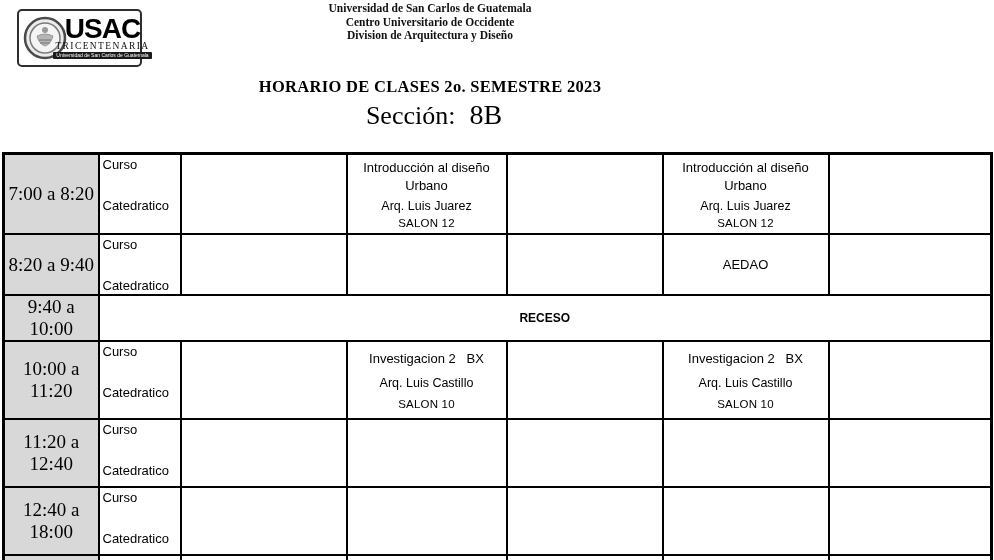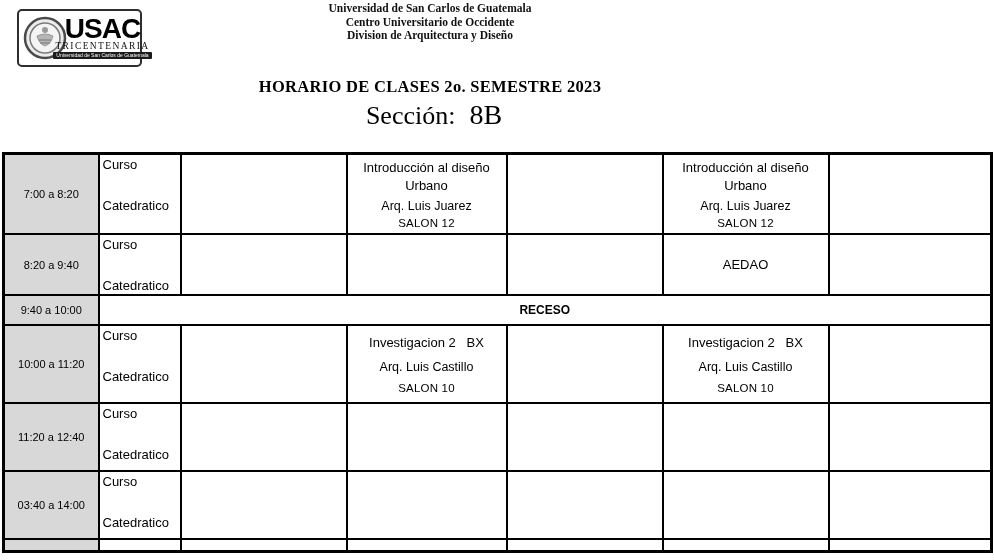--- a/index.html
+++ b/index.html
@@ -44,21 +44,21 @@
   
   table.sched {
     position:absolute; left:2px; top:152px; width:988px;
     border-collapse:collapse; table-layout:fixed; border:3px solid #000;
   }
   .sched th, .sched td { border:2px solid #000; padding:0; vertical-align:top; overflow:hidden; }
   .sched th {
     background:#D8D8D8; font-size:12px; font-weight:bold; height:17px;
     vertical-align:middle; text-align:center;
   }
-  td.time { background:#D8D8D8; text-align:center; vertical-align:middle; font-size:11px; }
+  td.time { background:#D8D8D8; text-align:center; vertical-align:middle; font-size:19px;font-family:Liberation Serif, serif; }
   td.labels { font-size:13px; padding:2px 0 0 3px; }
   .lbl-b { margin-top:26px; }
   .course-flex { display:flex; flex-direction:column; justify-content:space-evenly; align-items:center; text-align:center; }
   .course-flex.single { justify-content:center; }
   .course-name { font-size:13px; line-height:1.35; white-space:pre-wrap; }
   .teacher { font-size:12.5px; }
   .salon { font-size:11.5px; font-weight:normal; letter-spacing:0.2px; }
   td.receso-cell { text-align:center; vertical-align:middle; font-weight:bold; font-size:12px; }
 
   tr.r0 { height:78px; }  tr.r0 .course-flex { height:78px; }
@@ -193,21 +193,21 @@
           <div class="lbl-b">Catedratico</div>
         </td>
         <td></td>
         <td></td>
         <td></td>
         <td></td>
         <td></td>
       </tr>
 
       <tr class="r4">
-        <td class="time">03:40 a 14:00</td>
+        <td class="time">12:40 a 18:00</td>
         <td class="labels">
           <div>Curso</div>
           <div class="lbl-b">Catedratico</div>
         </td>
         <td></td>
         <td></td>
         <td></td>
         <td></td>
         <td></td>
       </tr>

